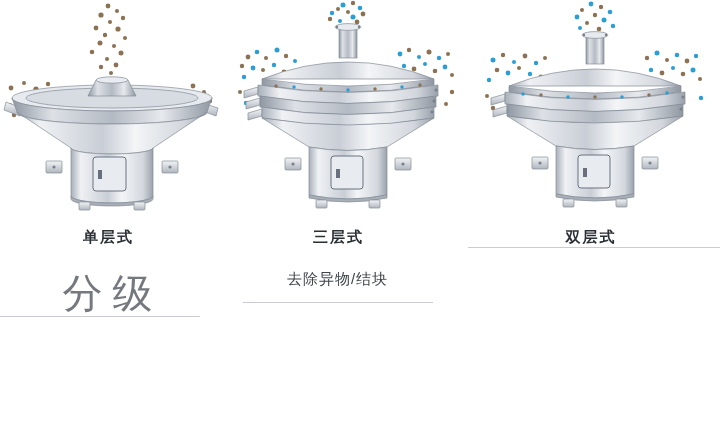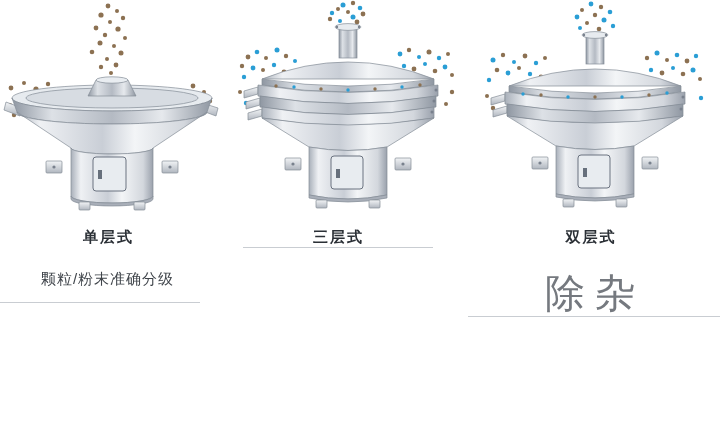--- a/index.html
+++ b/index.html
@@ -123,21 +123,21 @@
           <rect class="door" x="96" y="157" width="33" height="34" rx="3"></rect>
           <rect class="handle" x="101" y="170" width="4" height="9"></rect>
           <rect x="49" y="161" width="16" height="12" rx="1" fill="url(#gMetalV)"></rect>
           <circle class="bolt" cx="57" cy="167" r="1.6"></circle>
           <rect x="165" y="161" width="16" height="12" rx="1" fill="url(#gMetalV)"></rect>
           <circle class="bolt" cx="173" cy="167" r="1.6"></circle>
         </g>
       </svg>
     </div>
     <div class="type-label">单层式</div>
-    <div class="subtitle">颗粒/粉末准确分级</div>
+    <div class="big-title">分级</div>
     <div class="divider"></div>
   </section>
 
   <section class="col col2">
     <div class="fig">
       <svg class="machine" width="230" height="215" viewBox="0 0 230 215">
         <g>
           <circle class="pb" cx="121" cy="3" r="2.2"></circle>
             <circle class="pu" cx="111" cy="5" r="2.5"></circle>
           <circle class="pb" cx="106" cy="9" r="2"></circle>
@@ -213,20 +213,21 @@
             <circle class="pu" cx="62" cy="87" r="1.7"></circle>
           <circle class="pb" cx="89" cy="89" r="1.7"></circle>
             <circle class="pu" cx="116" cy="90" r="1.7"></circle>
           <circle class="pb" cx="143" cy="89" r="1.7"></circle>
             <circle class="pu" cx="170" cy="87" r="1.7"></circle>
           <circle class="pb" cx="188" cy="85" r="1.7"></circle>
         </g>
       </svg>
     </div>
     <div class="type-label">三层式</div>
+    <div class="subtitle">去除异物/结块</div>
     <div class="divider"></div>
   </section>
 
   <section class="col col3">
     <div class="fig">
       <svg class="machine" width="230" height="215" viewBox="0 0 230 215">
         <g>
           <circle class="pu" cx="112" cy="4" r="2.4"></circle>
             <circle class="pb" cx="122" cy="7" r="2.2"></circle>
           <circle class="pu" cx="131" cy="12" r="2.3"></circle>
@@ -296,17 +297,16 @@
             <circle class="pb" cx="62" cy="95" r="1.7"></circle>
           <circle class="pu" cx="89" cy="97" r="1.7"></circle>
             <circle class="pb" cx="116" cy="97" r="1.7"></circle>
           <circle class="pu" cx="143" cy="97" r="1.7"></circle>
             <circle class="pb" cx="170" cy="95" r="1.7"></circle>
           <circle class="pu" cx="188" cy="93" r="1.7"></circle>
         </g>
       </svg>
     </div>
     <div class="type-label">双层式</div>
-    <div class="big-title">除杂</div>
     <div class="divider"></div>
   </section>
 
 </div>
 
 </body></html>

